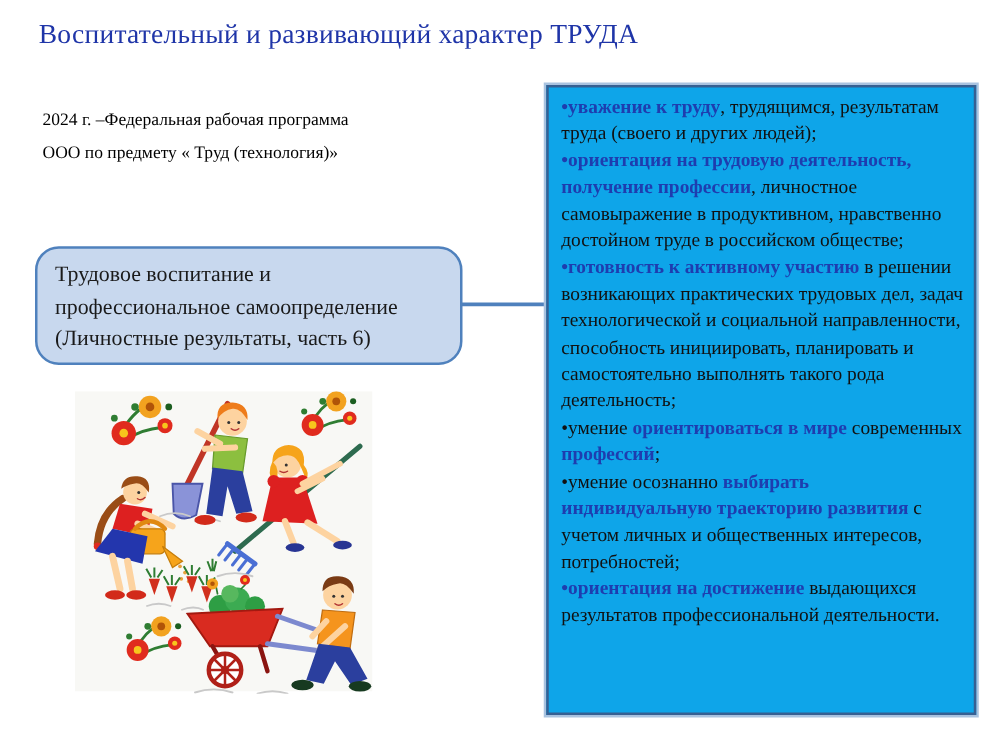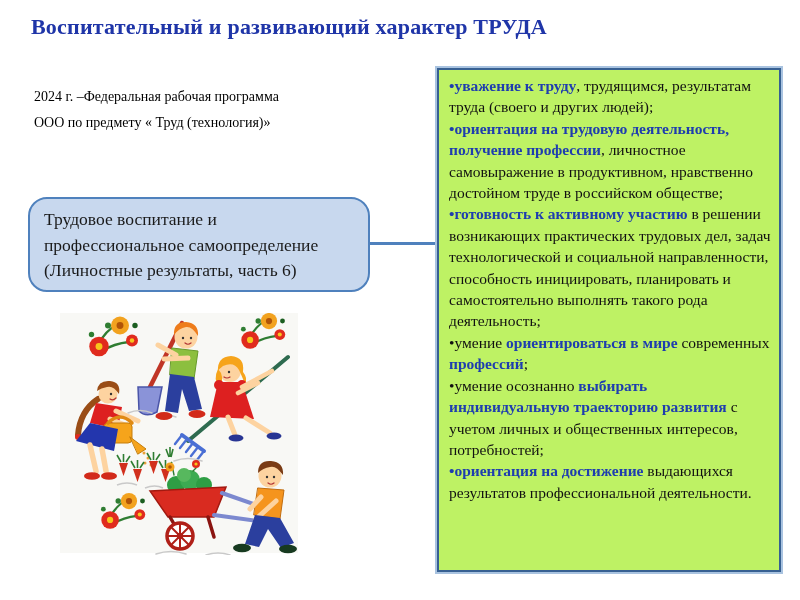--- a/index.html
+++ b/index.html
@@ -8,38 +8,38 @@
     --text:#111111;
   }
   html,body{margin:0;padding:0;}
   body{
     width:800px;height:600px;background:#ffffff;position:relative;overflow:hidden;
     font-family:"Liberation Serif","DejaVu Serif",serif;color:var(--text);
   }
   .slide{position:absolute;inset:0;}
   .title{
     position:absolute;left:31px;top:14px;width:720px;margin:0;
-    font-size:22px;font-weight:bold;color:var(--title);letter-spacing:.2px;
+    font-size:22px;font-weight:normal;color:var(--title);letter-spacing:.2px;
   }
   .subtitle{
     position:absolute;left:34px;top:84px;width:400px;margin:0;
     font-size:14px;line-height:26px;color:#000;white-space:pre-line;
   }
   .callout{
     position:absolute;left:28px;top:197px;width:342px;height:95px;box-sizing:border-box;
     background:var(--calloutFill);border:2.5px solid var(--accent);border-radius:19px;
     padding:8px 14px;font-size:17.5px;line-height:25.5px;color:#1a1a1a;
   }
   .connector{
     position:absolute;left:369px;top:242px;width:67px;height:2.6px;
     background:var(--accent);
   }
   .panel{
     position:absolute;left:437px;top:68px;width:344px;height:504px;box-sizing:border-box;
-    background:#bef264;border:2px solid var(--panelBorderDark);
+    background:#0ea5e9;border:2px solid var(--panelBorderDark);
     box-shadow:0 0 0 2px var(--panelBorderLight);
     padding:5px 8px 0 10px;font-size:15.5px;line-height:21.4px;color:var(--text);
   }
   .panel .bullet{margin:0;}
   .seg{color:var(--text);}
   .seg-b{color:var(--emphasis);font-weight:bold;}
   .illo{position:absolute;left:60px;top:313px;width:238px;height:242px;}
 </style>
 </head>
 <body>

